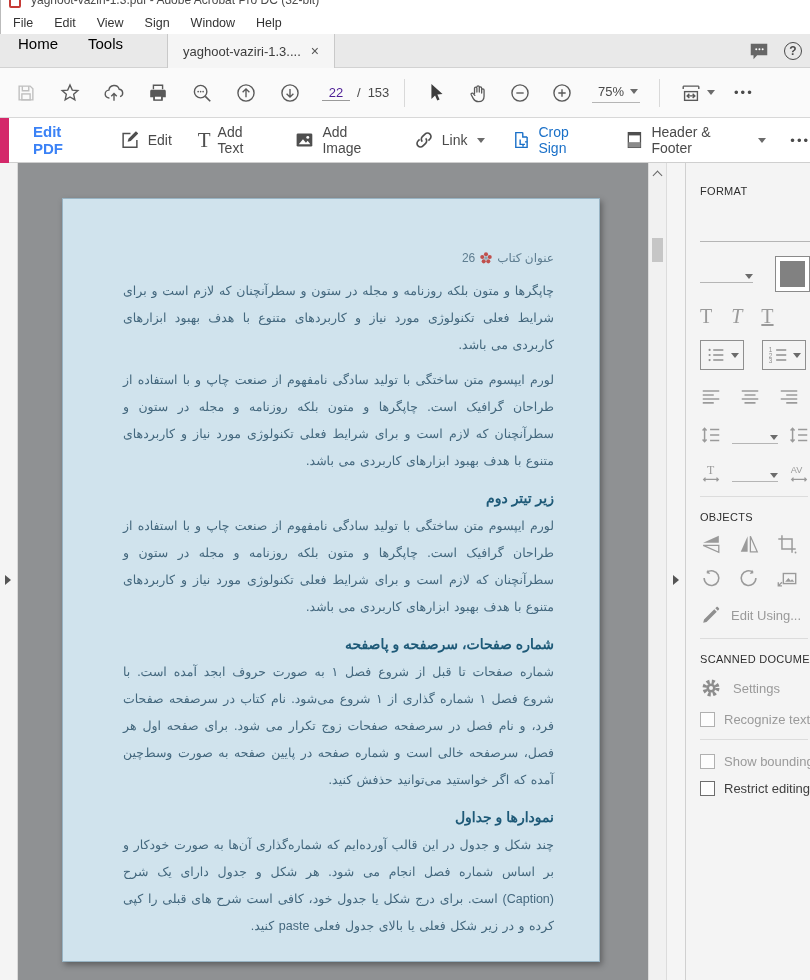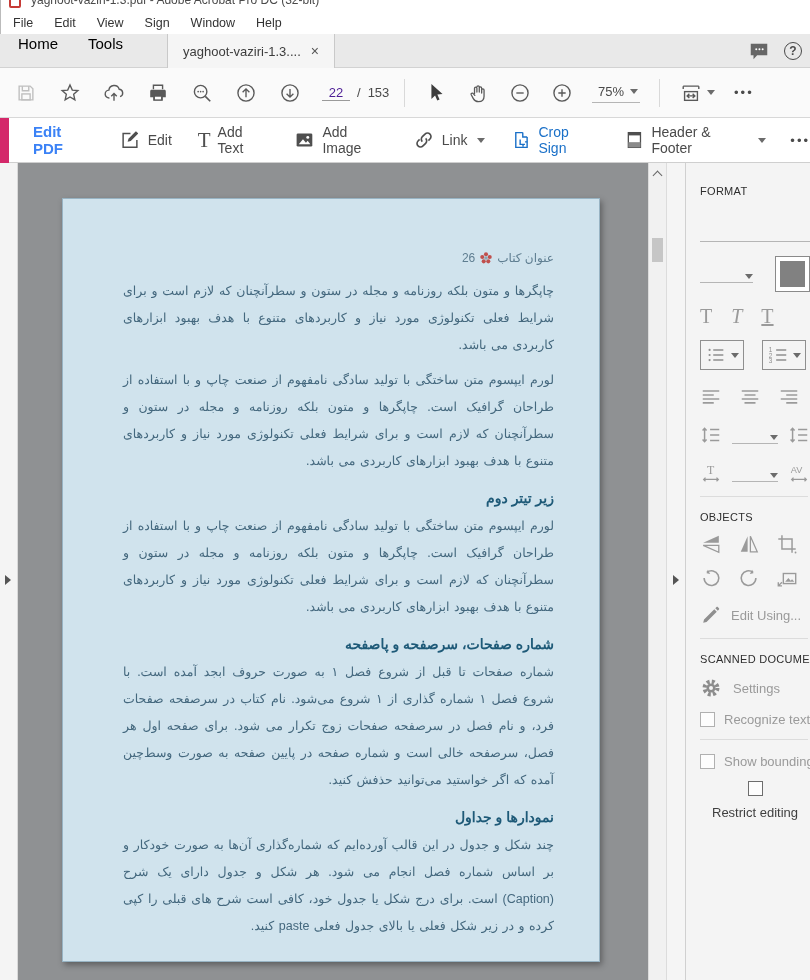--- a/index.html
+++ b/index.html
@@ -491,20 +491,20 @@
         <span class="pn-label">Recognize text</span>
       </div>
 
       <div class="pn-divider"></div>
 
       <div class="pn-row" style="margin-top:14px; gap:9px;">
         <span class="checkbox"></span>
         <span class="pn-label">Show bounding</span>
       </div>
 
-      <div class="pn-row" style="margin-top:12px; gap:9px;flex-direction:column;">
+      <div class="pn-row" style="margin-top:12px; gap:9px;">
         <span class="checkbox checkbox-dark"></span>
         <span class="pn-label-dark">Restrict editing</span>
       </div>
     </div>
   </div>
 
 </div>
 
 </body></html>

